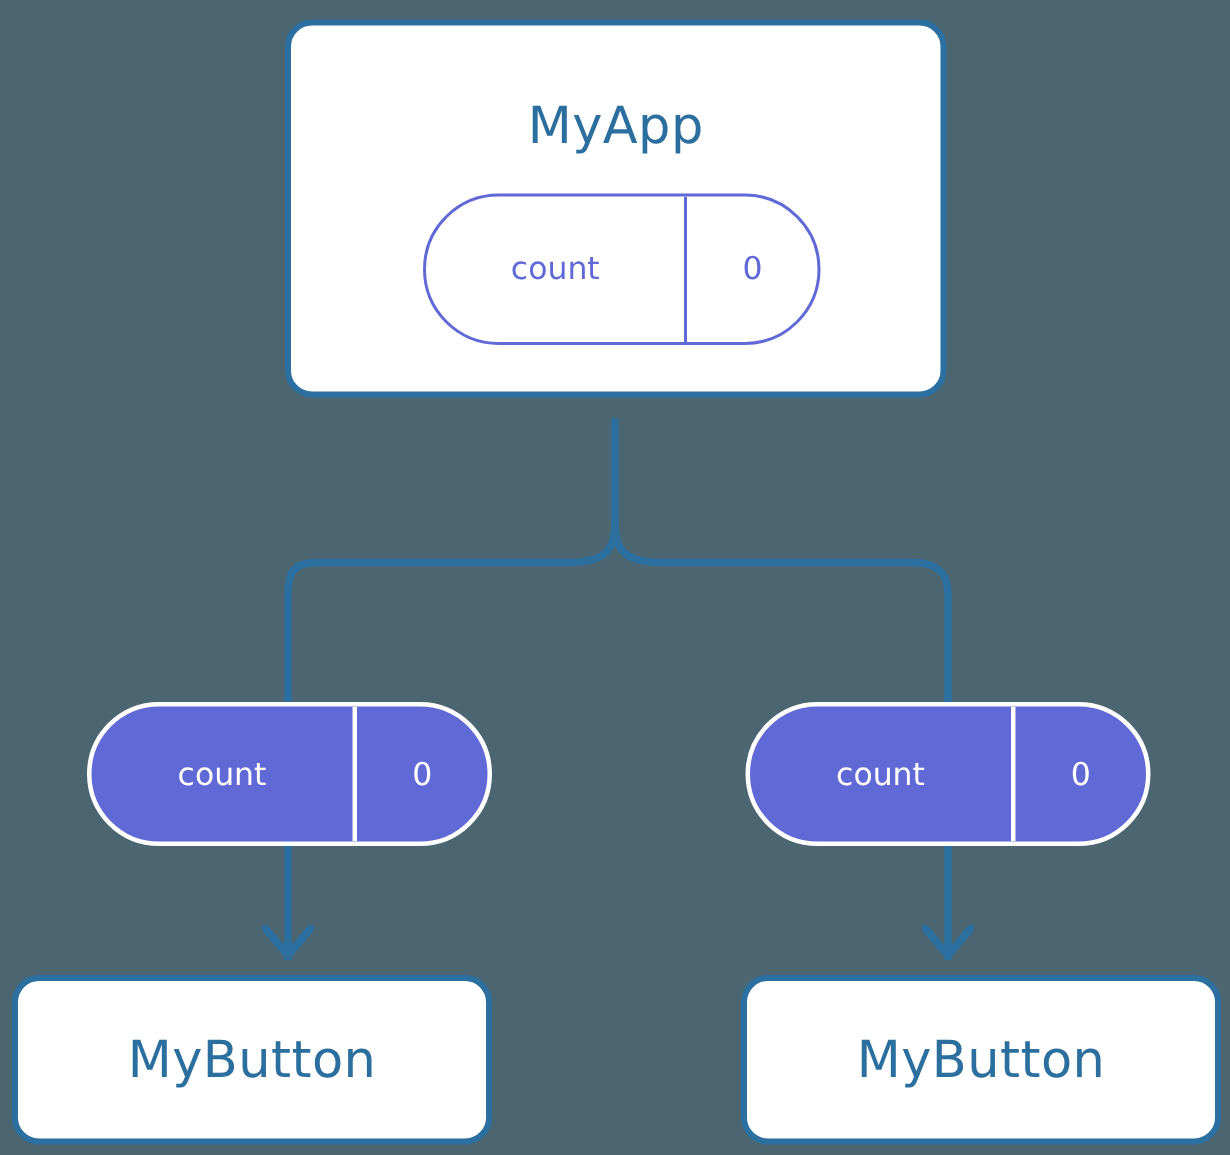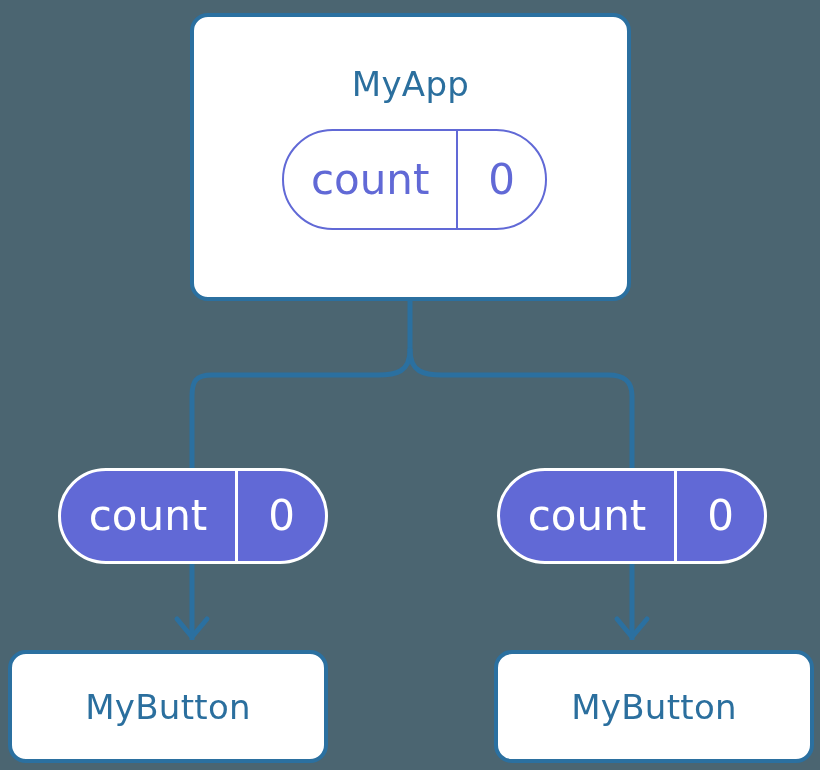--- a/index.html
+++ b/index.html
@@ -55,38 +55,38 @@
     letter-spacing: 0.3px;
     line-height: 1;
     white-space: nowrap;
   }
 
   
   #node-myapp {
     left: 190px;
     top: 13px;
     width: 441px;
-    height: 288px;
+    height: 252px;
     padding-top: 50px;
   }
 
   
   .state-pill {
     display: flex;
     align-items: stretch;
     border-radius: 999px;
     overflow: hidden;
     box-sizing: border-box;
   }
   .state-pill .pill-key,
   .state-pill .pill-val {
     display: flex;
     align-items: center;
     justify-content: center;
-    font-size: 42px;
+    font-size: 21px;
     line-height: 1;
     white-space: nowrap;
     box-sizing: border-box;
   }
 
   
   .pill-outline {
     border: 2.5px solid #6169d6;
     background: #ffffff;
   }

